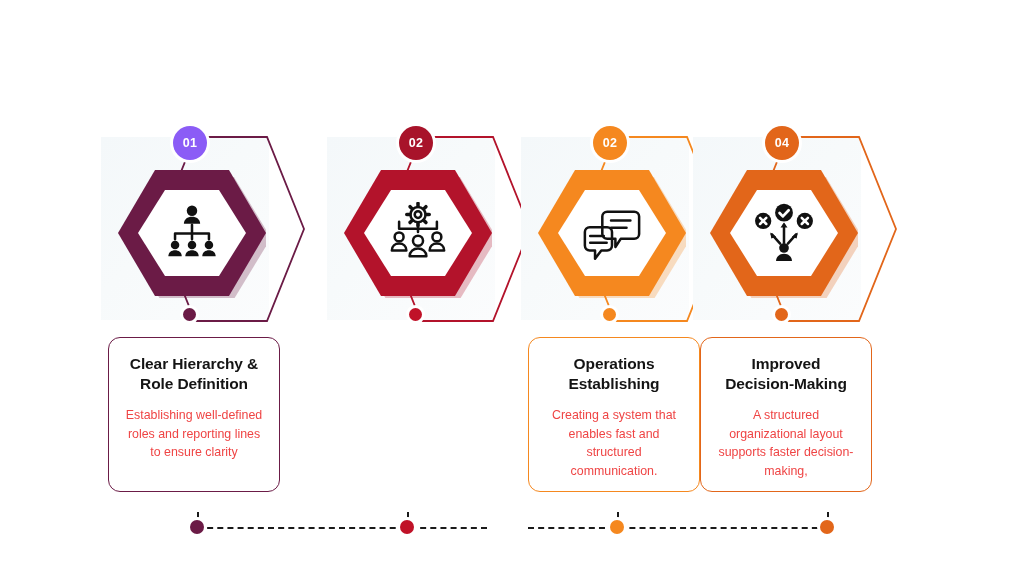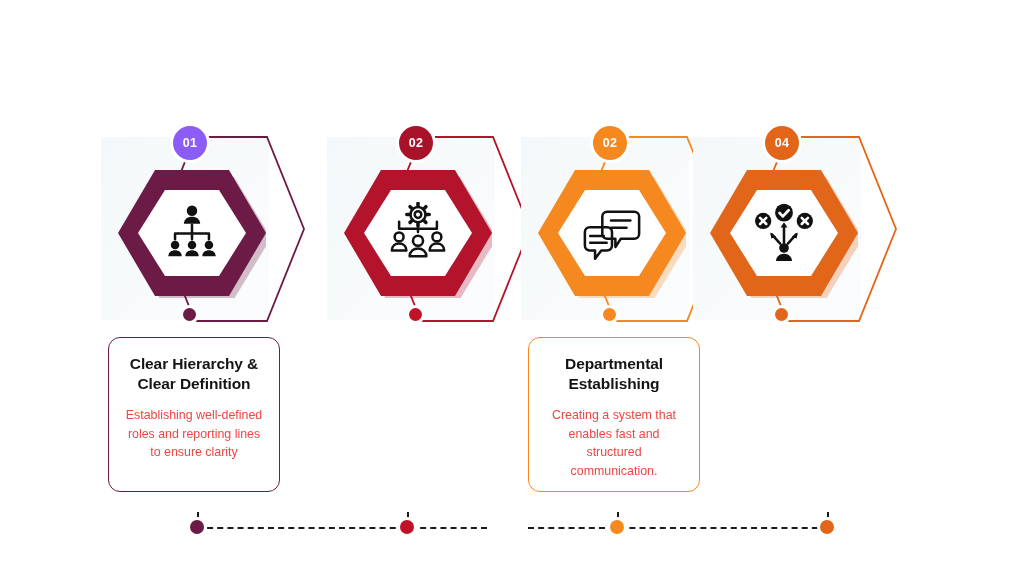--- a/index.html
+++ b/index.html
@@ -135,21 +135,21 @@
 
     <div class="badge" style="background:#8b5cf6">
       <span>01</span>
     </div>
 
     <div class="hex-dot" style="background:#6b1b46"></div>
 
     <div class="card" style="border-color:#6b1b46">
       <p class="card-title">
         <span>Clear Hierarchy &amp;</span><br>
-        <span>Clear Definition</span>
+        <span>Role Definition</span>
       </p>
       <p class="card-body">Establishing well-defined roles and reporting lines to ensure clarity</p>
     </div>
   </div>
     <div class="col" style="left: 319px;">
     <div class="panel"></div>
 
     <div class="outline-hex">
       <svg viewBox="0 0 150 186">
     <path d="M40 1 L112 1 L149 93 L112 185 L40 185 L3 93 Z" fill="none" stroke="#b3132b" stroke-width="1.8" stroke-linejoin="miter"></path>
@@ -232,21 +232,21 @@
     </div>
 
     <div class="badge" style="background:#f5881f">
       <span>02</span>
     </div>
 
     <div class="hex-dot" style="background:#f5881f"></div>
 
     <div class="card" style="border-color:#f5881f">
       <p class="card-title">
-        <span>Departmental</span><br>
+        <span>Operations</span><br>
         <span>Establishing</span>
       </p>
       <p class="card-body">Creating a system that enables fast and structured communication.</p>
     </div>
   </div>
     <div class="col" style="left: 685px;">
     <div class="panel"></div>
 
     <div class="outline-hex">
       <svg viewBox="0 0 150 186">
@@ -286,20 +286,27 @@
     </svg>
         </span>
     </div>
 
     <div class="badge" style="background:#e2661a">
       <span>04</span>
     </div>
 
     <div class="hex-dot" style="background:#e2661a"></div>
 
+    <div class="card" style="border-color:#e2661a">
+      <p class="card-title">
+        <span>Improved</span><br>
+        <span>Decision-Making</span>
+      </p>
+      <p class="card-body">A structured organizational layout supports faster decision-making,</p>
+    </div>
   </div>
     <div class="timeline">
       <div class="dash-seg" style="left: 197px; width: 290px; border-top-color: rgb(26, 26, 26);"></div>
       <div class="dash-seg" style="left: 528px; width: 300px; border-top-color: rgb(26, 26, 26);"></div>
       <div class="tick" style="left: 197px; border-left-color: rgb(26, 26, 26);"></div>
       <div class="tl-dot" style="left: 190px; background: rgb(107, 27, 70);"></div>
       <div class="tick" style="left: 407px; border-left-color: rgb(26, 26, 26);"></div>
       <div class="tl-dot" style="left: 400px; background: rgb(192, 18, 40);"></div>
       <div class="tick" style="left: 617px; border-left-color: rgb(26, 26, 26);"></div>
       <div class="tl-dot" style="left: 610px; background: rgb(245, 136, 31);"></div>

